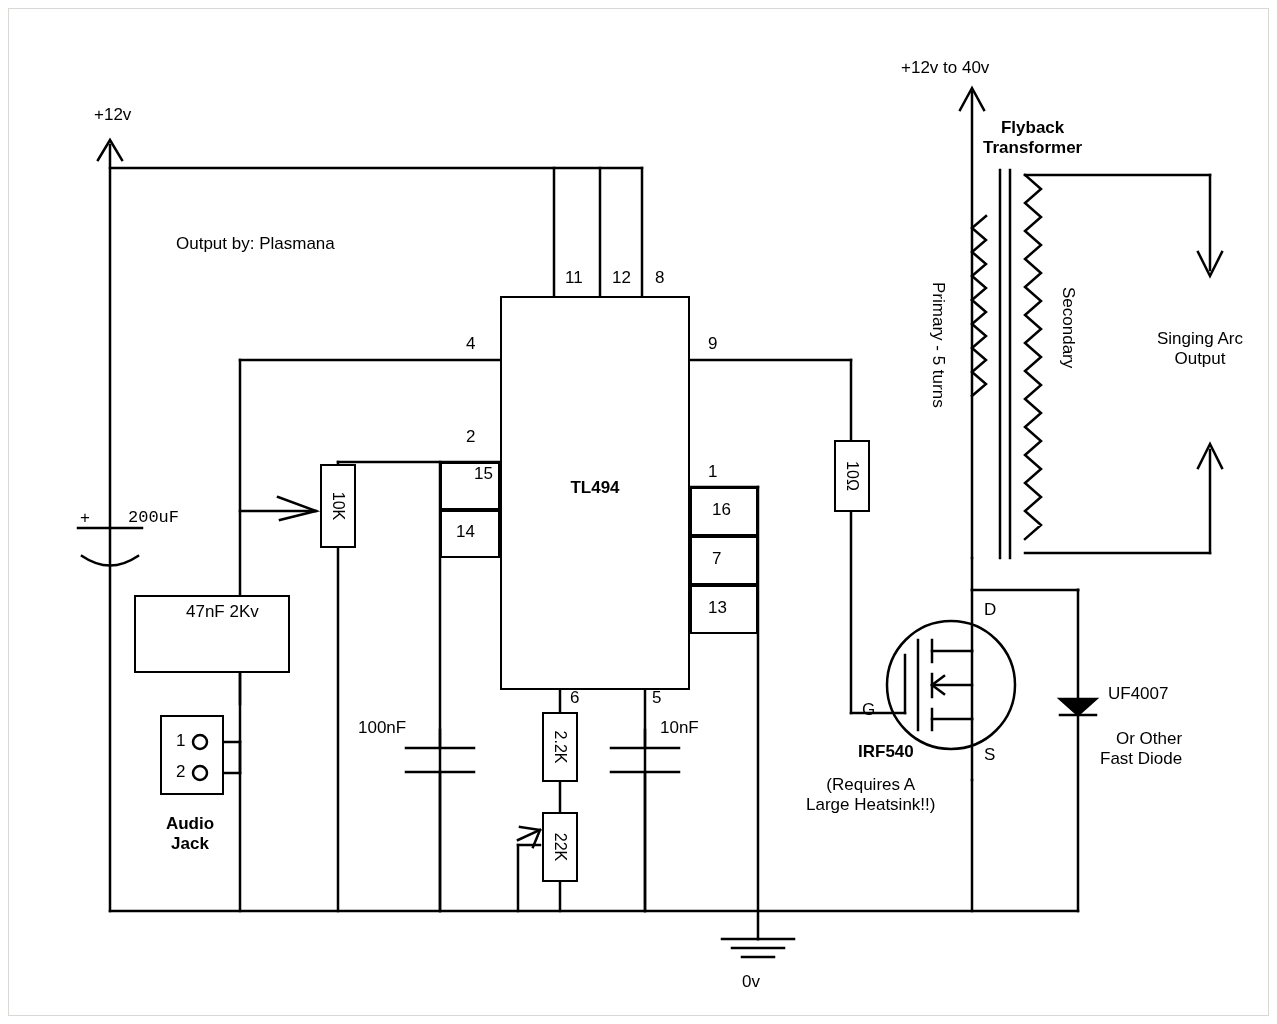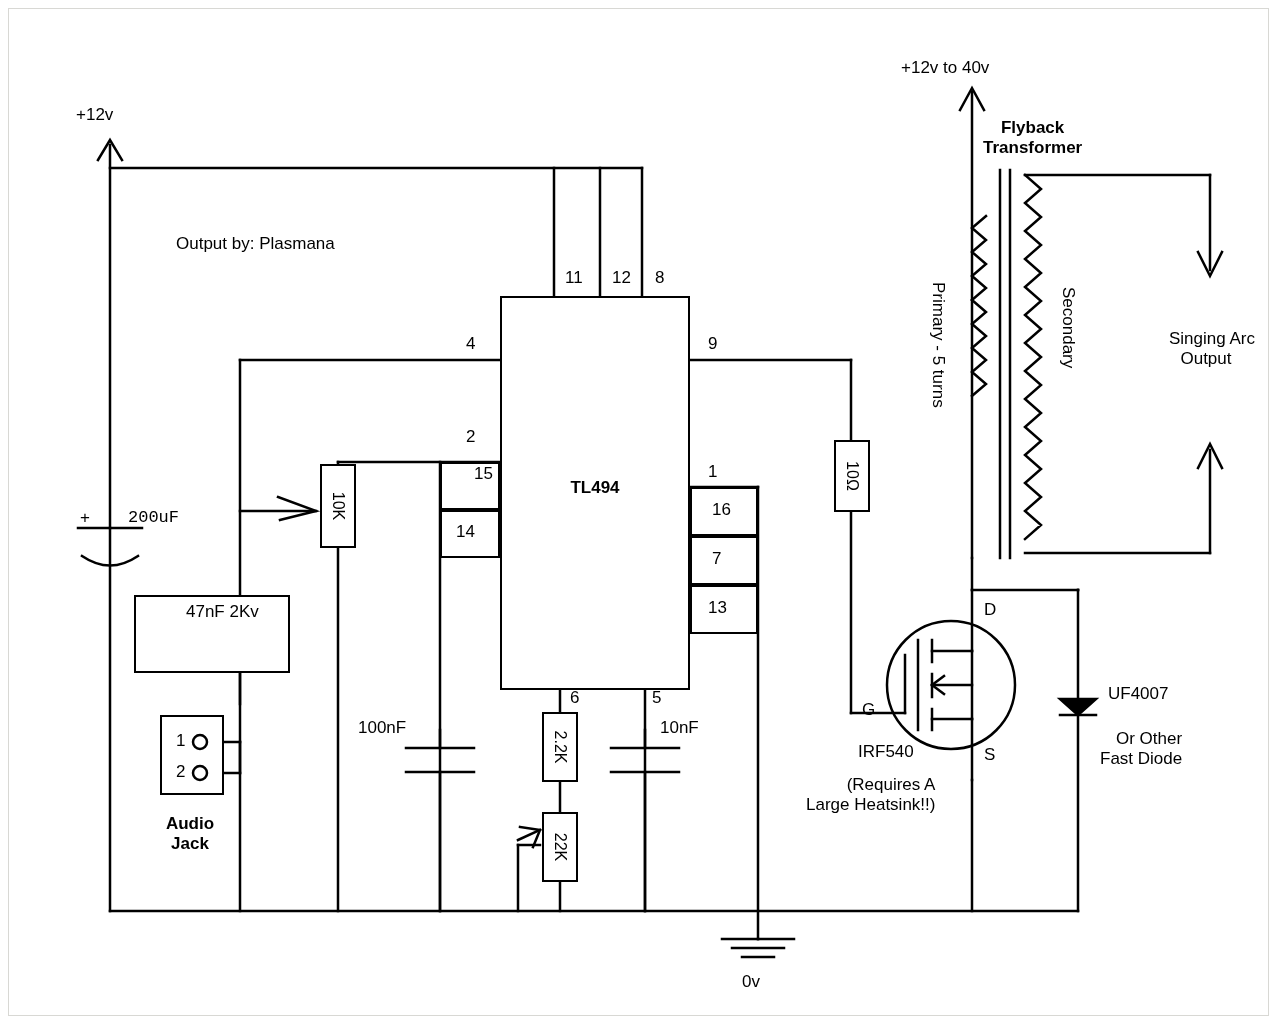--- a/index.html
+++ b/index.html
@@ -246,39 +246,39 @@
   <div class="box" style="left:160px;top:715px;width:64px;height:80px;"></div>
   <div class="lbl" style="left:176px;top:731px;">1</div>
   <div class="lbl" style="left:176px;top:762px;">2</div>
   <svg style="position:absolute;left:160px;top:715px;width:64px;height:80px;">
     <circle cx="40" cy="27" r="7" stroke="#000" stroke-width="2.5" fill="#fff"></circle>
     <circle cx="40" cy="58" r="7" stroke="#000" stroke-width="2.5" fill="#fff"></circle>
   </svg>
   <div class="lbl c" style="left:190px;top:814px;"><span style="white-space:pre;">Audio
 Jack</span></div>
 
-  <div class="lbl" style="left:76px;top:105px;">+12v</div>
+  <div class="lbl" style="left:94px;top:105px;">+12v</div>
   <div class="lbl" style="left:901px;top:58px;">+12v to 40v</div>
   <div class="lbl" style="left:176px;top:234px;">Output by: Plasmana</div>
   <div class="lbl" style="left:80px;top:508px;">+</div>
   <div class="lbl" style="left:128px;top:508px;font-family:Liberation Mono, monospace;">200uF</div>
   <div class="lbl" style="left:358px;top:718px;">100nF</div>
   <div class="lbl" style="left:660px;top:718px;">10nF</div>
   <div class="lbl" style="left:742px;top:972px;">0v</div>
 
-  <div class="lbl" style="left:858px;top:742px;">IRF540</div>
-  <div class="lbl" style="left:806px;top:775px;text-align:right;"><span style="white-space:pre;">(Requires A
+  <div class="lbl" style="left:858px;top:742px;font-weight:bold;">IRF540</div>
+  <div class="lbl" style="left:806px;top:775px;text-align:center;"><span style="white-space:pre;">(Requires A
 Large Heatsink!!)</span></div>
   <div class="lbl" style="left:862px;top:700px;">G</div>
   <div class="lbl" style="left:984px;top:600px;">D</div>
   <div class="lbl" style="left:984px;top:745px;">S</div>
 
   <div class="lbl" style="left:1108px;top:684px;">UF4007</div>
   <div class="lbl" style="left:1100px;top:729px;"><span style="white-space:pre;margin-left:16px;">Or Other
 Fast Diode</span></div>
 
   <div class="lbl" style="left:983px;top:118px;text-align:center;"><span style="white-space:pre;font-weight:bold;">Flyback
 Transformer</span></div>
   <div class="lbl vert" style="left:948px;top:282px;transform:rotate(90deg);">Primary - 5 turns</div>
   <div class="lbl vert" style="left:1078px;top:287px;transform:rotate(90deg);">Secondary</div>
-  <div class="lbl" style="left:1157px;top:329px;text-align:center;"><span style="white-space:pre;margin-left:12px;">Singing Arc
+  <div class="lbl" style="left:1157px;top:329px;text-align:center;"><span style="white-space:pre;">Singing Arc
 Output</span></div>
 </div>
 
 </body></html>

